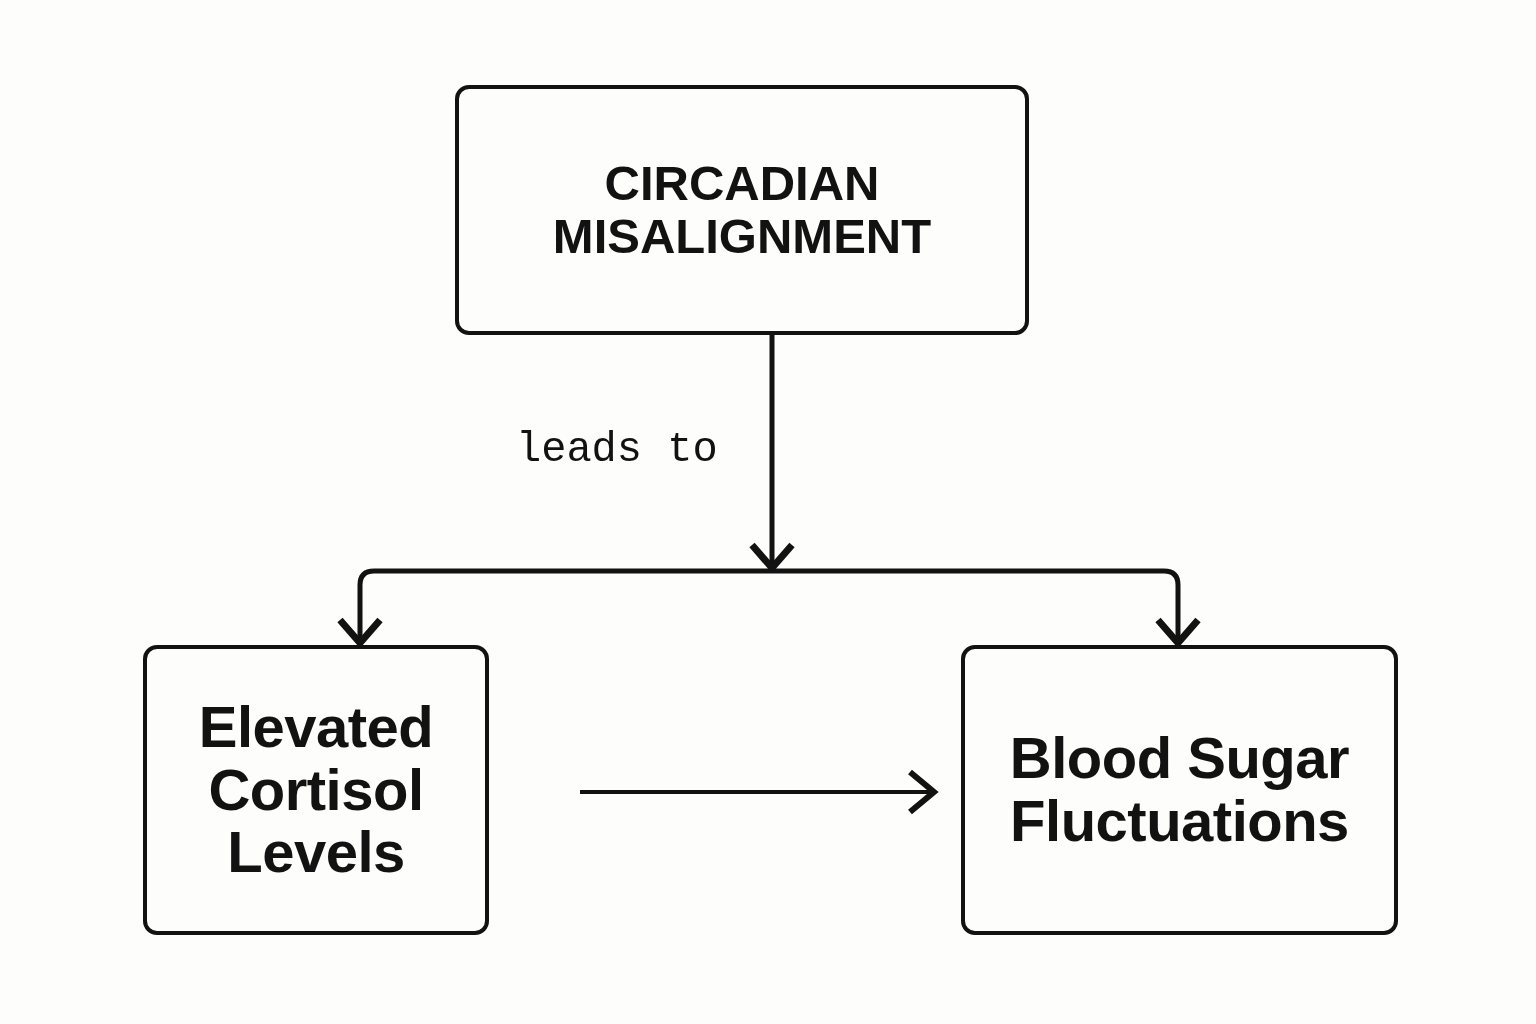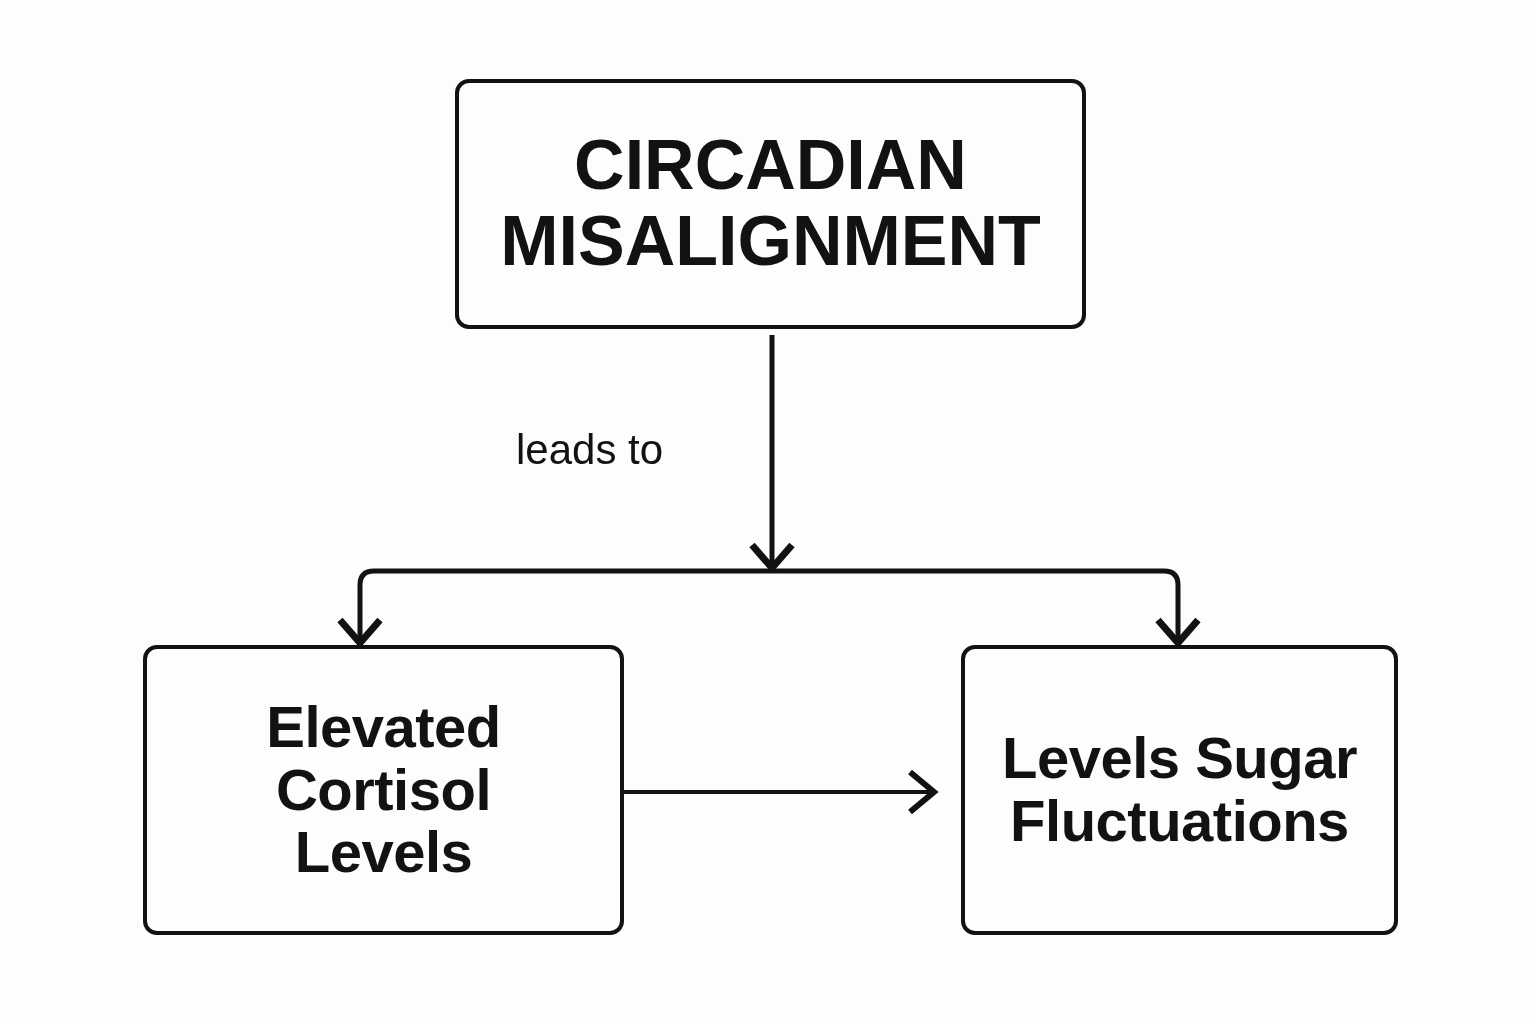--- a/index.html
+++ b/index.html
@@ -38,30 +38,30 @@
     align-items: center;
     justify-content: center;
     text-align: center;
     color: #121212;
     font-weight: bold;
     line-height: 1.08;
     letter-spacing: -0.5px;
   }
   #node-root {
     left: 455px;
-    top: 79px;
-    width: 631px;
+    top: 85px;
+    width: 574px;
     height: 250px;
-    font-size: 70px;
+    font-size: 49px;
     letter-spacing: 0px;
   }
   #node-cortisol {
     left: 143px;
     top: 645px;
-    width: 481px;
+    width: 346px;
     height: 290px;
     font-size: 58px;
   }
   #node-bloodsugar {
     left: 961px;
     top: 645px;
     width: 437px;
     height: 290px;
     font-size: 58px;
   }
@@ -73,20 +73,21 @@
     position: absolute;
     color: #121212;
     font-size: 42px;
     font-weight: normal;
     white-space: nowrap;
     line-height: 1;
   }
   #edge-label-leads-to {
     left: 516px;
     top: 429px;
+    font-family: Liberation Mono, monospace;
   }
   #edge-label-contributes-to {
     left: 822px;
     top: 429px;
   }
 </style>
 </head>
 <body>
 
 <div id="diagram-root">
@@ -121,17 +122,17 @@
   <div class="edge-label" id="edge-label-leads-to">leads to</div>
 
 
   <div class="node-box" id="node-cortisol">
     <span class="node-label">Elevated
 Cortisol
 Levels</span>
   </div>
 
   <div class="node-box" id="node-bloodsugar">
-    <span class="node-label">Levels Sugar
+    <span class="node-label">Blood Sugar
 Fluctuations</span>
   </div>
 
 </div>
 
 </body></html>

